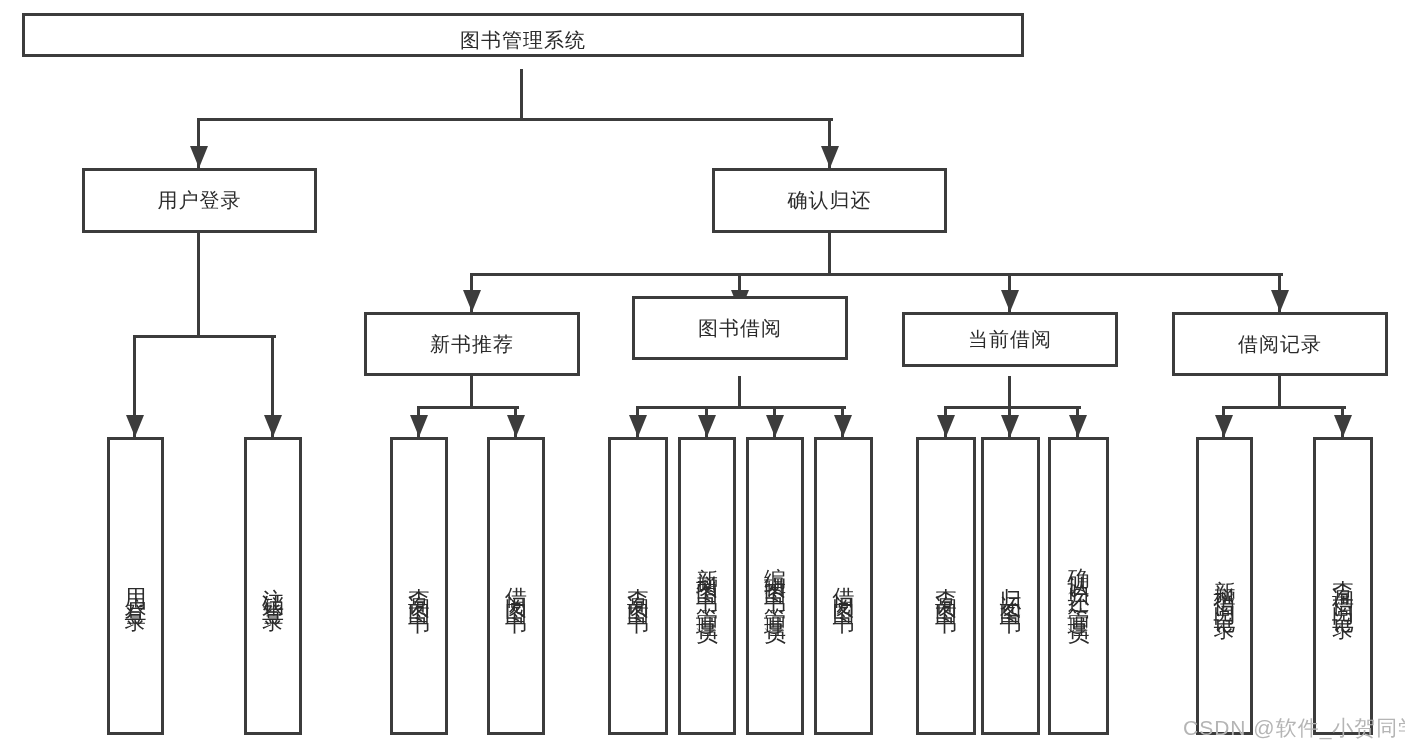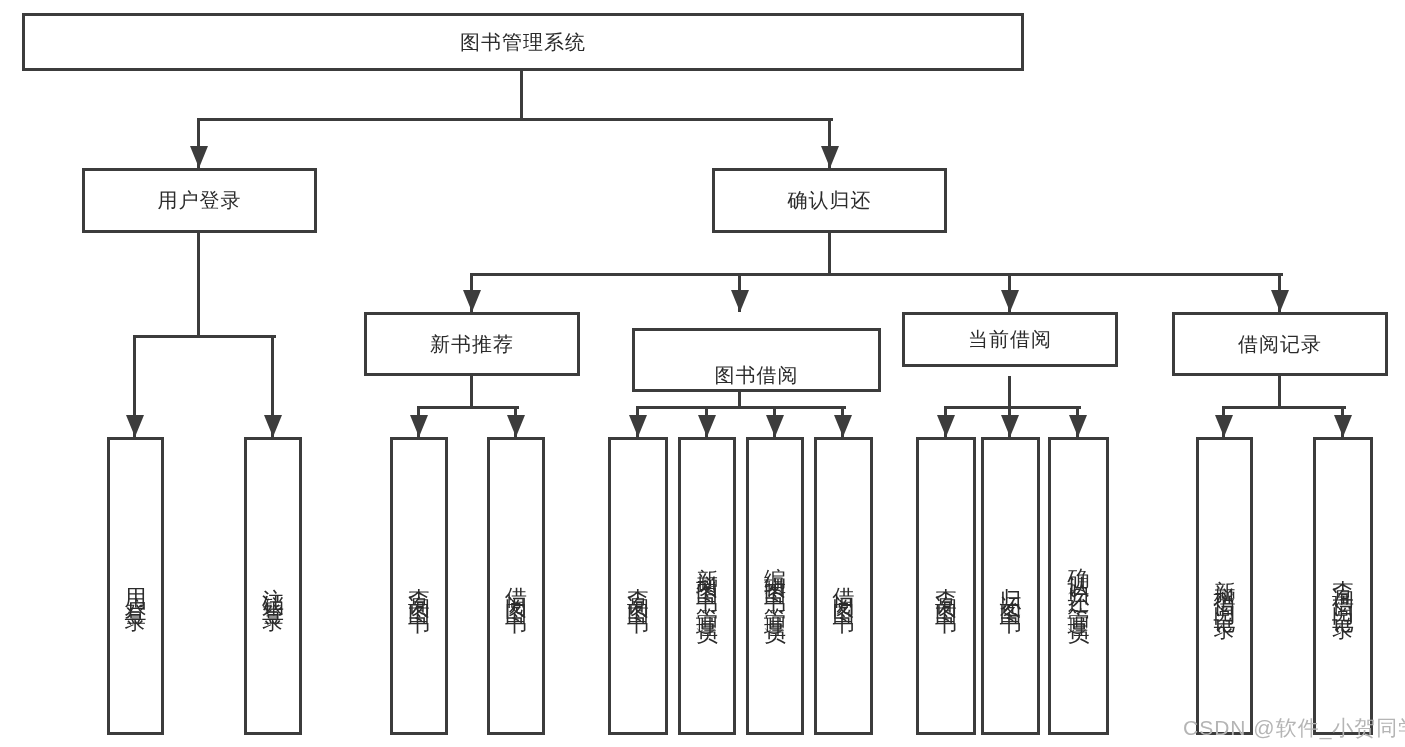--- a/index.html
+++ b/index.html
@@ -28,21 +28,21 @@
   }
   
   .box{
     position:absolute;
     background:#fff;
     border:3px solid var(--line);
     display:flex;align-items:center;justify-content:center;
     color:var(--text);
   }
   .hbox{font-size:20px;letter-spacing:1px;}
-  .rootbox{left:22px;top:13px;width:1002px;height:58px;}
+  .rootbox{left:22px;top:13px;width:1002px;height:44px;align-items:flex-end;}
   .leaf{
     top:437px;height:298px;
   }
   .vtext{
     writing-mode:vertical-rl;
     text-orientation:mixed;
     font-size:22px;
     line-height:1.0;
     letter-spacing:8px;
     color:var(--text);
@@ -129,21 +129,21 @@
   <div class="box hbox" style="left:82px;top:168px;width:235px;height:65px;">
     <span>用户登录</span>
   </div>
   <div class="box hbox" style="left:712px;top:168px;width:235px;height:65px;">
     <span>确认归还</span>
   </div>
 
   <div class="box hbox" style="left:364px;top:312px;width:216px;height:64px;">
     <span>新书推荐</span>
   </div>
-  <div class="box hbox" style="left:632px;top:328px;width:249px;height:64px;align-items:flex-end;">
+  <div class="box hbox" style="left:632px;top:296px;width:216px;height:64px;">
     <span>图书借阅</span>
   </div>
   <div class="box hbox" style="left:902px;top:312px;width:216px;height:55px;text-align:center;">
     <span>当前借阅</span>
   </div>
   <div class="box hbox" style="left:1172px;top:312px;width:216px;height:64px;">
     <span>借阅记录</span>
   </div>
 
   <div class="box leaf" style="left:107px;width:57px;">

